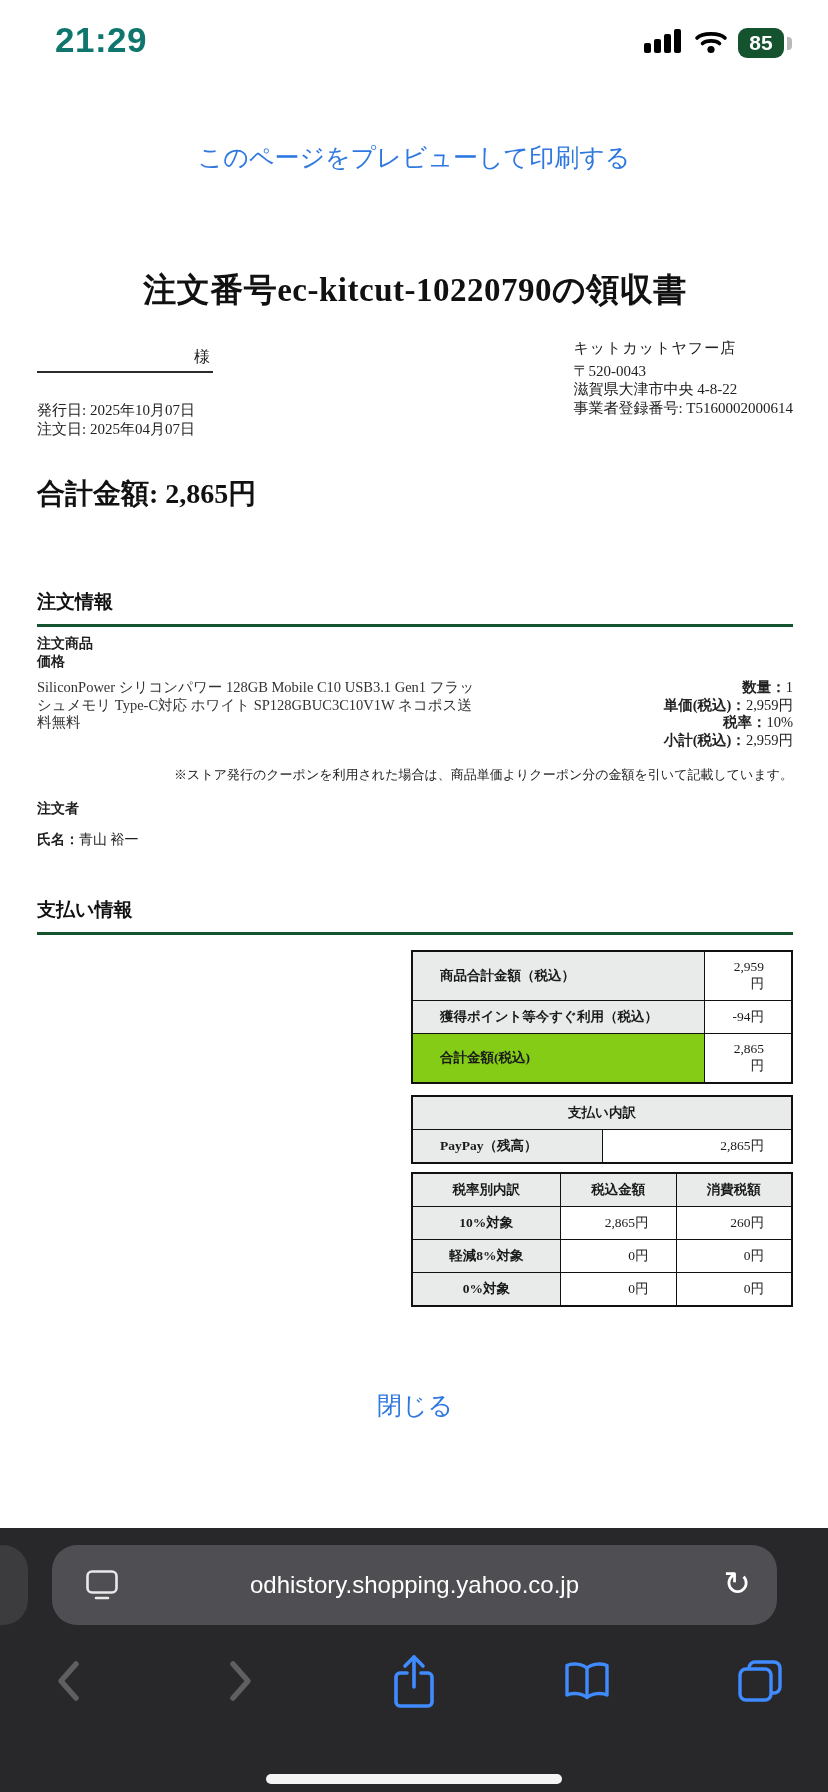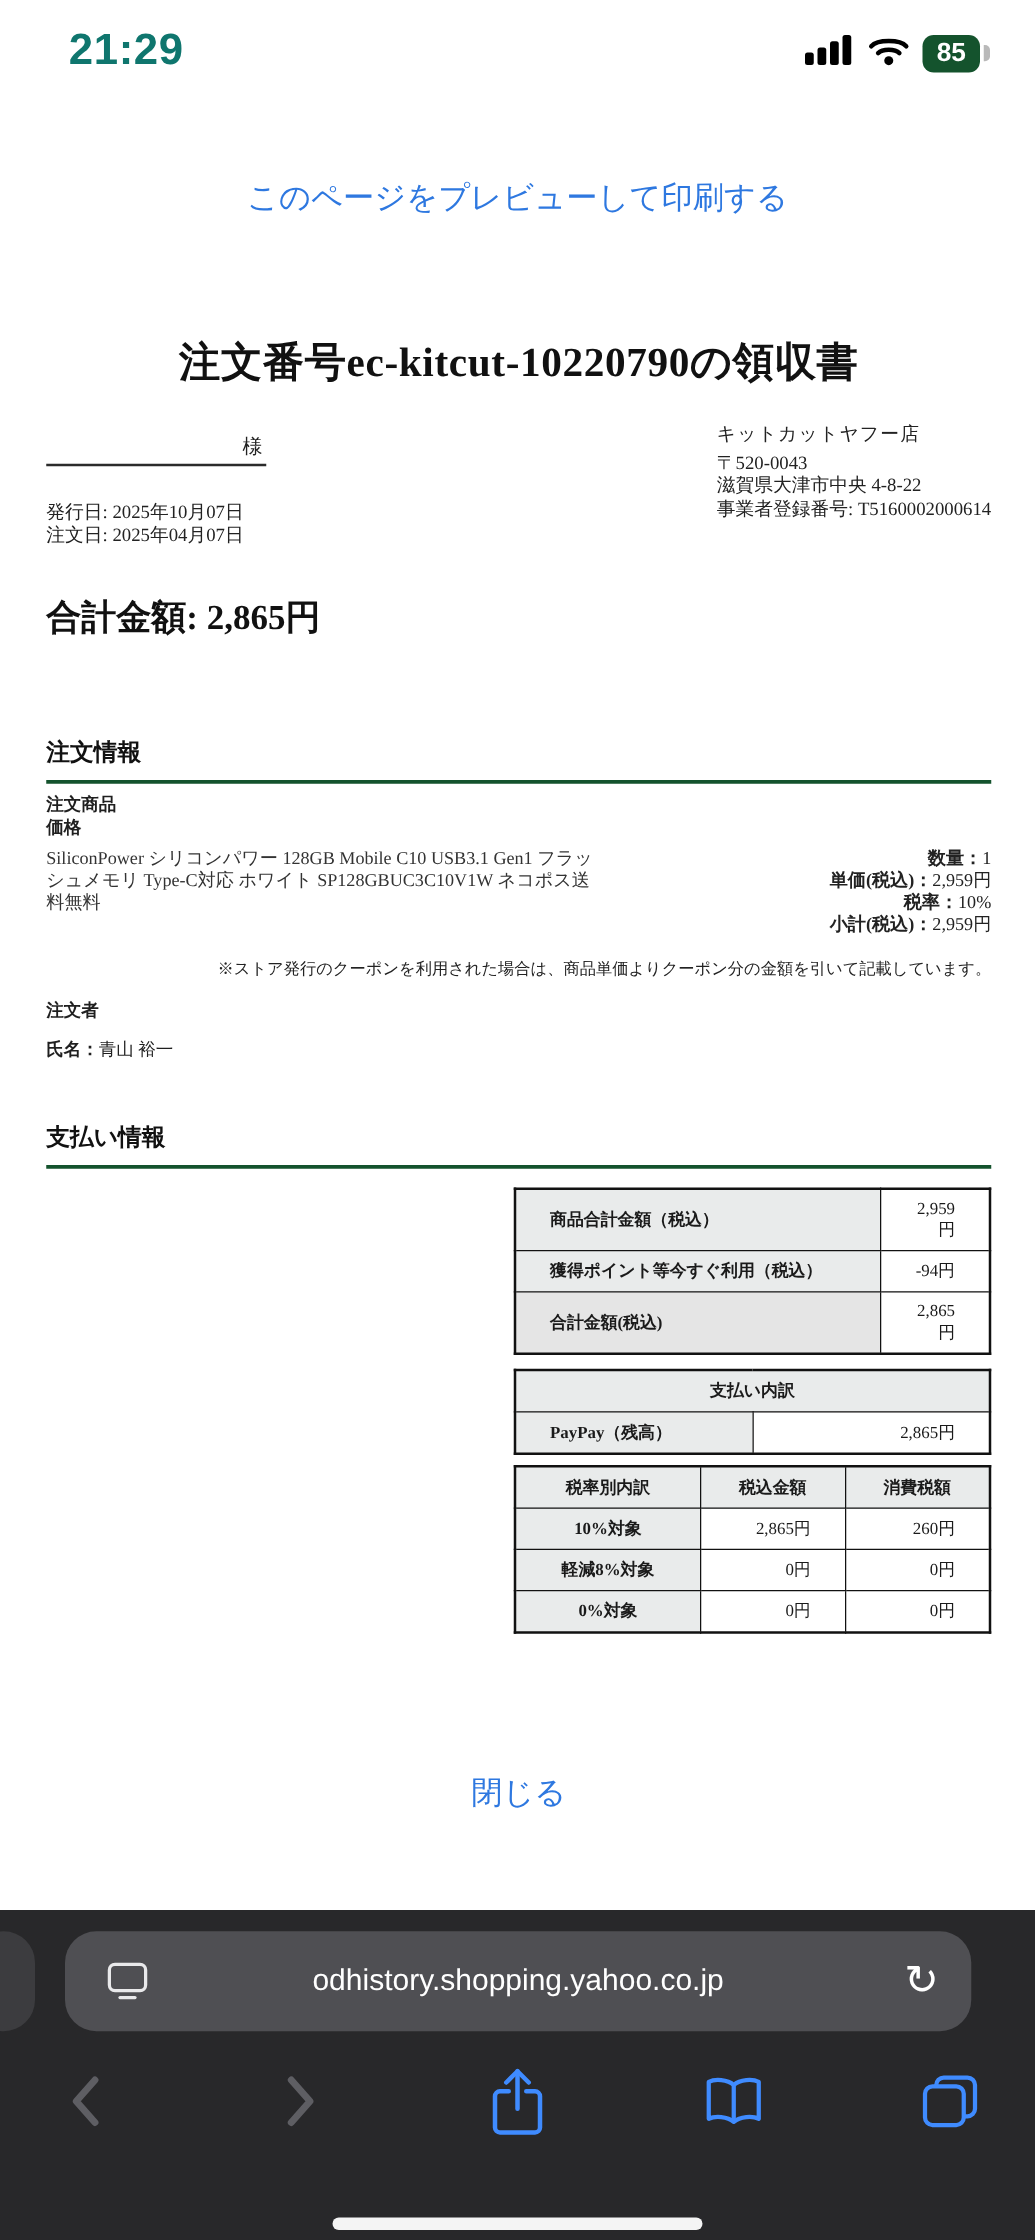--- a/index.html
+++ b/index.html
@@ -21,21 +21,21 @@
     display:flex; align-items:center; gap:3px;
   }
   .battery-body {
     width:46px; height:30px; background:#14532d; border-radius:9px;
     color:#fff; font-size:21px; font-weight:700; display:flex;
     align-items:center; justify-content:center;
   }
   .battery-tip { width:5px; height:13px; background:#b9b9b9; border-radius:0 4px 4px 0; }
   
   .print-link { margin:0; padding-top:141px; text-align:center; }
-  .close-link { text-align:center; margin-top:110px; }
+  .close-link { text-align:center; margin-top:82px; }
   .blue-link {
     color:#2e78e0; font-size:25px; text-decoration:none;
     font-family:"Liberation Sans","DejaVu Sans",sans-serif; cursor:pointer;
   }
   
   .receipt { margin:0 35px 0 37px; }
   .receipt-title {
     margin:0; padding-top:94px; text-align:center;
     font-size:33px; font-weight:600; color:#111; letter-spacing:.5px;
   }
@@ -67,21 +67,21 @@
   .orderer-name .lbl { font-weight:700; }
   
   .tables { width:382px; margin:15px 0 0 auto; box-sizing:border-box; }
   table { border-collapse:collapse; width:100%; font-size:13.5px; table-layout:fixed; color:#1a1a1a; }
   table { border:2px solid #111; }
   td,th { border:1px solid #111; padding:7px 27px; box-sizing:border-box; }
   .t-summary { margin-bottom:11px; }
   .t-breakdown { margin-bottom:8px; }
   .label-cell { background:#e9ebeb; font-weight:700; width:77%; }
   .value-cell { text-align:right; background:#fff; }
-  .total-row .label-cell { background:#e5e5e5;font-family:Liberation Serif, serif; }
+  .total-row .label-cell { background:#84cc16;font-family:Liberation Serif, serif; }
   .t-head { background:#e9ebeb; font-weight:700; text-align:center; }
   .tax-col1 { width:39%; }
   .tax-label { background:#e9ebeb; font-weight:700; text-align:center; }
   
   .safari-bar {
     position:absolute; bottom:0; left:0; right:0; height:264px;
     background:#28282a; font-family:"Liberation Sans","DejaVu Sans",sans-serif;
   }
   .url-capsule {
     position:absolute; top:17px; left:52px; right:51px; height:80px;

